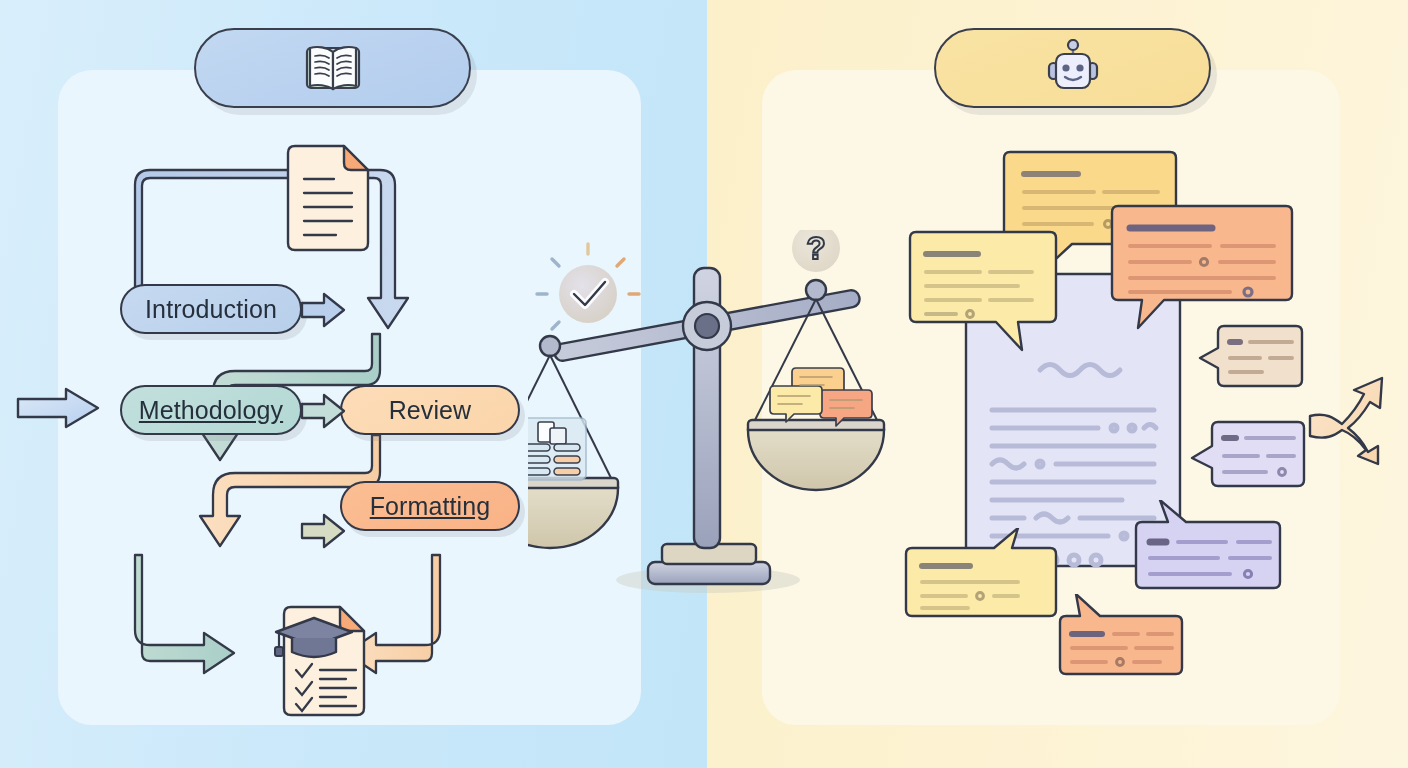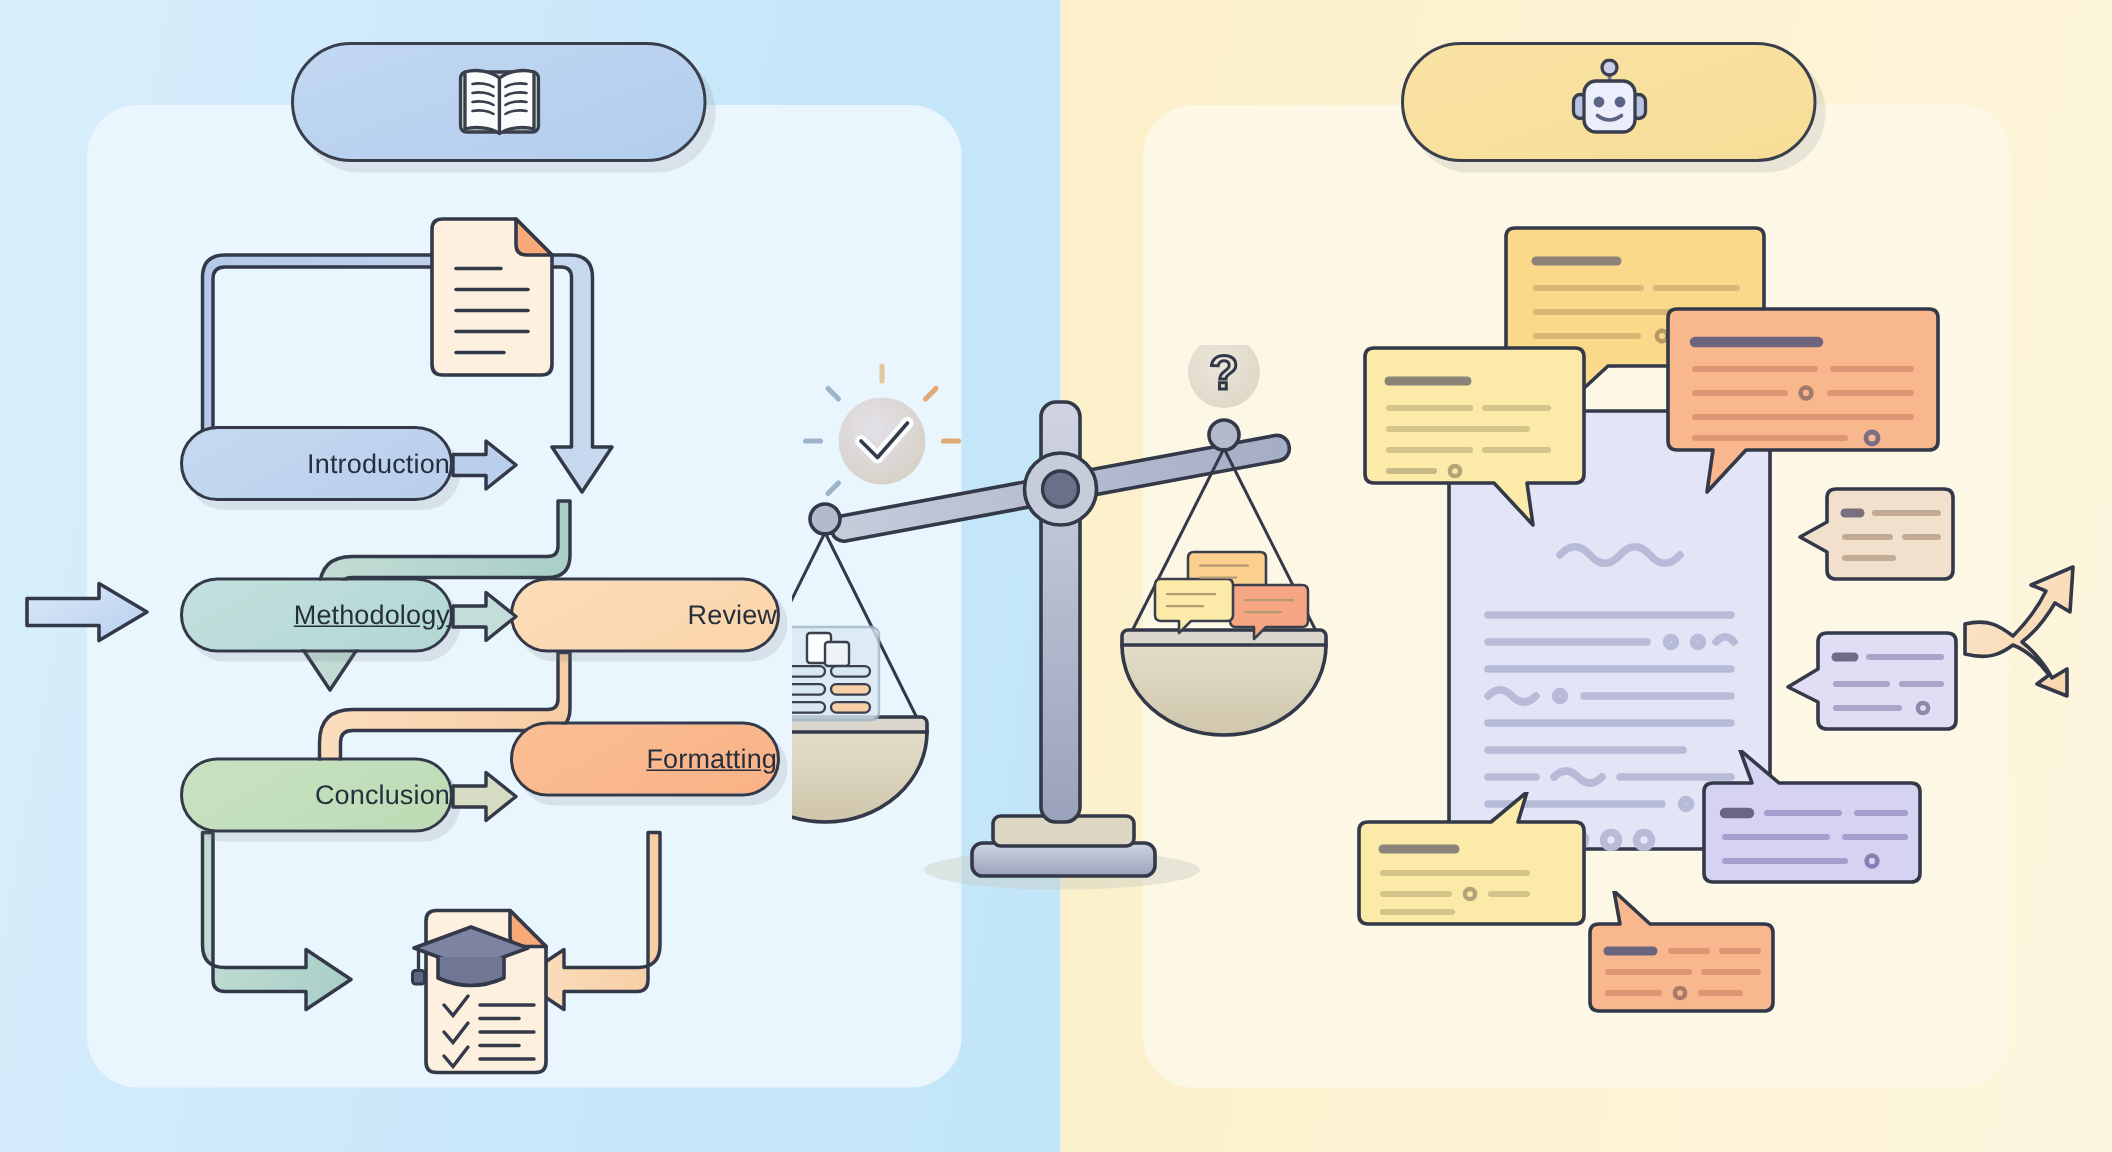--- a/index.html
+++ b/index.html
@@ -41,24 +41,24 @@
   #hdr-left {
     left: 194px; top: 28px; width: 277px; height: 80px;
     background: linear-gradient(160deg, #c2d8f2 0%, #b3cded 100%);
   }
   #hdr-right {
     left: 934px; top: 28px; width: 277px; height: 80px;
     background: linear-gradient(160deg, #f9e3a4 0%, #f7dd97 100%);
   }
   .node {
     position: absolute;
-    display: flex; align-items: center; justify-content: flex-end;
+    display: flex; align-items: center; justify-content: center;
     border: 2.4px solid #333948;
     border-radius: 30px;
-    font-size: 18px;
+    font-size: 25px;
     color: #26303d;
     letter-spacing: 0.1px;
     box-shadow: 5px 6px 0 rgba(110,118,132,0.16);
     z-index: 6;
   }
   #node-introduction { left: 120px; top: 284px; width: 182px; height: 50px;
     background: linear-gradient(150deg,#c6d9f1 0%, #b8cfea 100%); }
   #node-literature   { left: 340px; top: 284px; width: 180px; height: 50px;
     background: linear-gradient(150deg,#cbe5c4 0%, #bfdeb8 100%); }
   #node-methodology  { left: 120px; top: 385px; width: 182px; height: 50px;
@@ -190,23 +190,20 @@
   </svg>
 
   <div class="node" id="node-introduction">
     <span>Introduction</span>
   </div>
   <div class="node" id="node-methodology">
     <span>Methodology</span>
   </div>
   <div class="node" id="node-results">
     <span>Review</span>
-  </div>
-  <div class="node" id="node-conclusion">
-    <span>Conclusion</span>
   </div>
   <div class="node" id="node-formatting">
     <span>Formatting</span>
   </div>
 
   <svg class="abs" style="left:282px; top:143px; z-index:8;" width="92" height="110" viewBox="0 0 92 110">
     <path d="M6 10 Q6 3 13 3 H62 L86 27 V100 Q86 107 79 107 H13 Q6 107 6 100 Z" fill="#fdf0de" stroke="#333948" stroke-width="2.4" stroke-linejoin="round"></path>
     <path d="M62 3 L86 27 H69 Q62 27 62 20 Z" fill="#f8a978" stroke="#333948" stroke-width="2.4" stroke-linejoin="round"></path>
     <g stroke="#333948" stroke-width="2.3" stroke-linecap="round">
       <line x1="22" y1="36" x2="52" y2="36"></line>

